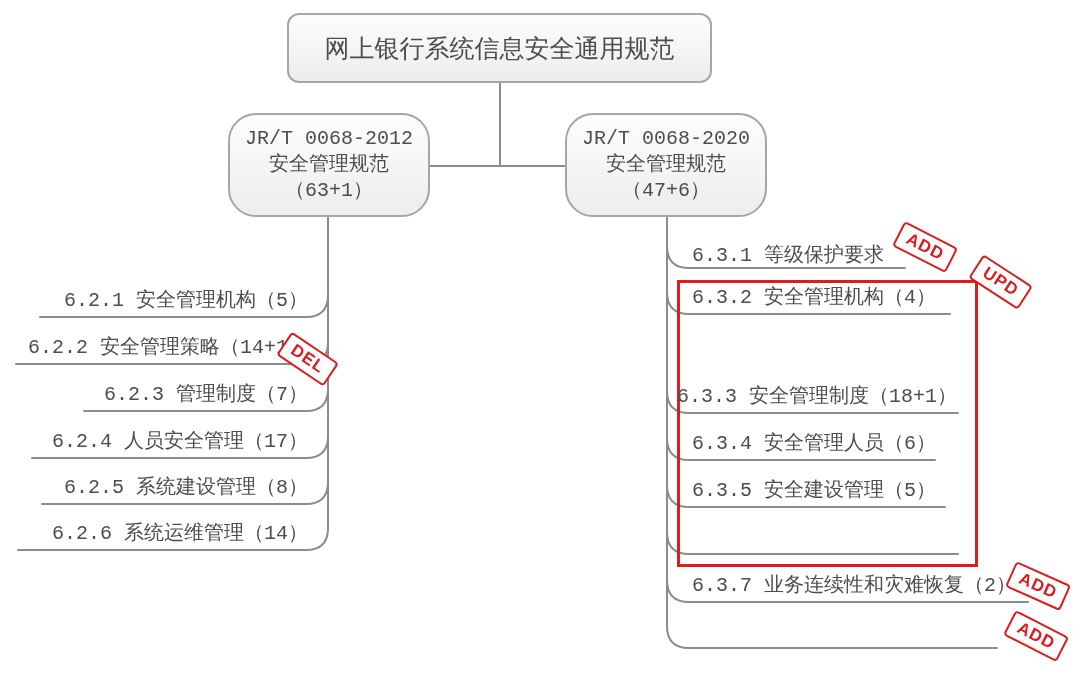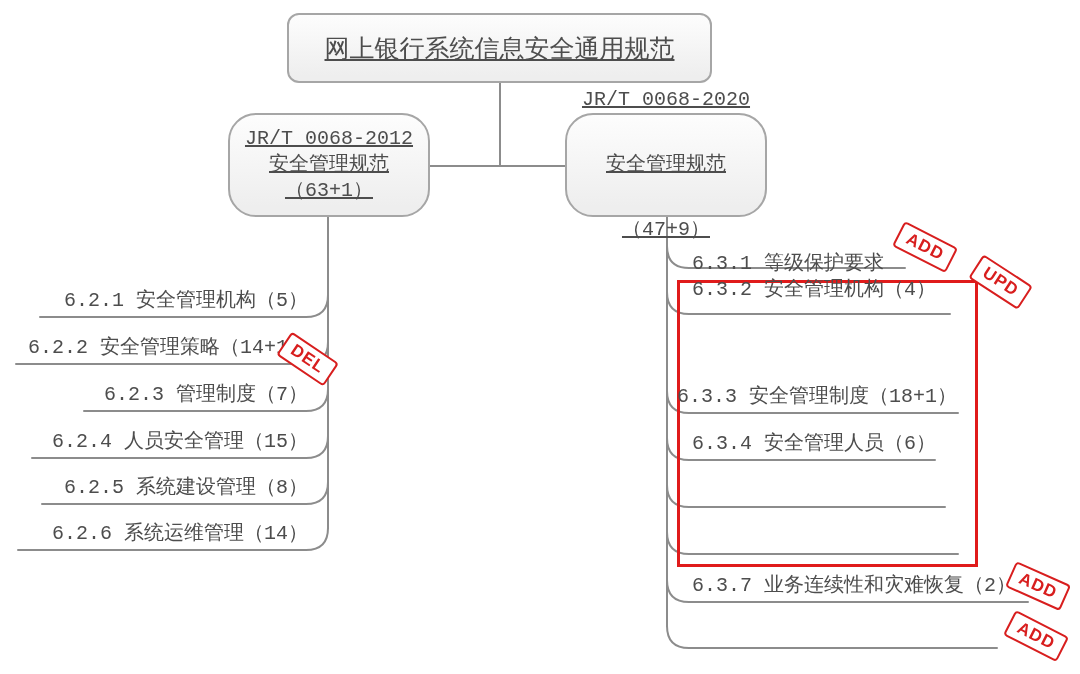--- a/index.html
+++ b/index.html
@@ -8,26 +8,25 @@
     font-family:"Liberation Mono","DejaVu Sans Mono",monospace;
     color:#4d4d4d; overflow:hidden;
   }
   svg.lines { position:absolute; left:0; top:0; z-index:1; }
   .node {
     position:absolute; z-index:3; box-sizing:border-box;
     display:flex; flex-direction:column; align-items:center; justify-content:center;
     text-align:right;
     background:linear-gradient(180deg,#fdfdfd 0%,#eeeeee 92%);
     border:2px solid #a6a6a6;
-    text-decoration:underline;
   }
   .node-root { left:287px; top:13px; width:425px; height:70px; border-radius:12px; font-size:25px; }
   .node-branch { top:113px; width:202px; height:104px; border-radius:28px; font-size:20px; line-height:1.3; }
   .node-branch-left { left:228px; }
-  .node-branch-right { left:565px;gap:39px; }
+  .node-branch-right { left:565px; }
   .leaf {
     position:absolute; z-index:3; white-space:nowrap;
     font-size:20px; height:30px; line-height:30px;
   }
   .leaf-left { text-align:right; }
   .highlight-box {
     position:absolute; z-index:2; box-sizing:border-box;
     left:677px; top:280px; width:301px; height:287px;
     border:3px solid #e01b1b; background:transparent;
   }
@@ -84,34 +83,35 @@
 
   <div class="node node-branch node-branch-left">
     <span>JR/T 0068-2012</span>
     <span>安全管理规范</span>
     <span>（63+1）</span>
   </div>
 
   <div class="node node-branch node-branch-right">
     <span>JR/T 0068-2020</span>
     <span>安全管理规范</span>
-    <span>（47+9）</span>
+    <span>（47+6）</span>
   </div>
 
   <div class="leaf leaf-left" style="right:772px; top:286px;">6.2.1 安全管理机构（5）</div>
   <div class="leaf leaf-left" style="right:772px; top:333px;">6.2.2 安全管理策略（14+1）</div>
   <div class="leaf leaf-left" style="right:772px; top:380px;margin-left:7px;">6.2.3 管理制度（7）</div>
-  <div class="leaf leaf-left" style="right:772px; top:427px;">6.2.4 人员安全管理（15）</div>
+  <div class="leaf leaf-left" style="right:772px; top:427px;">6.2.4 人员安全管理（17）</div>
   <div class="leaf leaf-left" style="right:772px; top:473px;margin-left:17px;">6.2.5 系统建设管理（8）</div>
   <div class="leaf leaf-left" style="right:772px; top:519px;">6.2.6 系统运维管理（14）</div>
 
-  <div class="leaf" style="left:692px; top:249px;">6.3.1 等级保护要求</div>
-  <div class="leaf" style="left:692px; top:275px;text-align:center;">6.3.2 安全管理机构（4）</div>
+  <div class="leaf" style="left:692px; top:241px;">6.3.1 等级保护要求</div>
+  <div class="leaf" style="left:692px; top:283px;text-align:center;">6.3.2 安全管理机构（4）</div>
   <div class="leaf" style="left:677px; top:382px;">6.3.3 安全管理制度（18+1）</div>
   <div class="leaf" style="left:692px; top:429px;">6.3.4 安全管理人员（6）</div>
+  <div class="leaf" style="left:692px; top:476px;">6.3.5 安全建设管理（5）</div>
   <div class="leaf" style="left:692px; top:571px;">6.3.7 业务连续性和灾难恢复（2）</div>
 
   <div class="stamp stamp-del">DEL</div>
   <div class="stamp stamp-add-631">ADD</div>
   <div class="stamp stamp-upd">UPD</div>
   <div class="stamp stamp-add-637">ADD</div>
   <div class="stamp stamp-add-638">ADD</div>
 
 </div>
 

